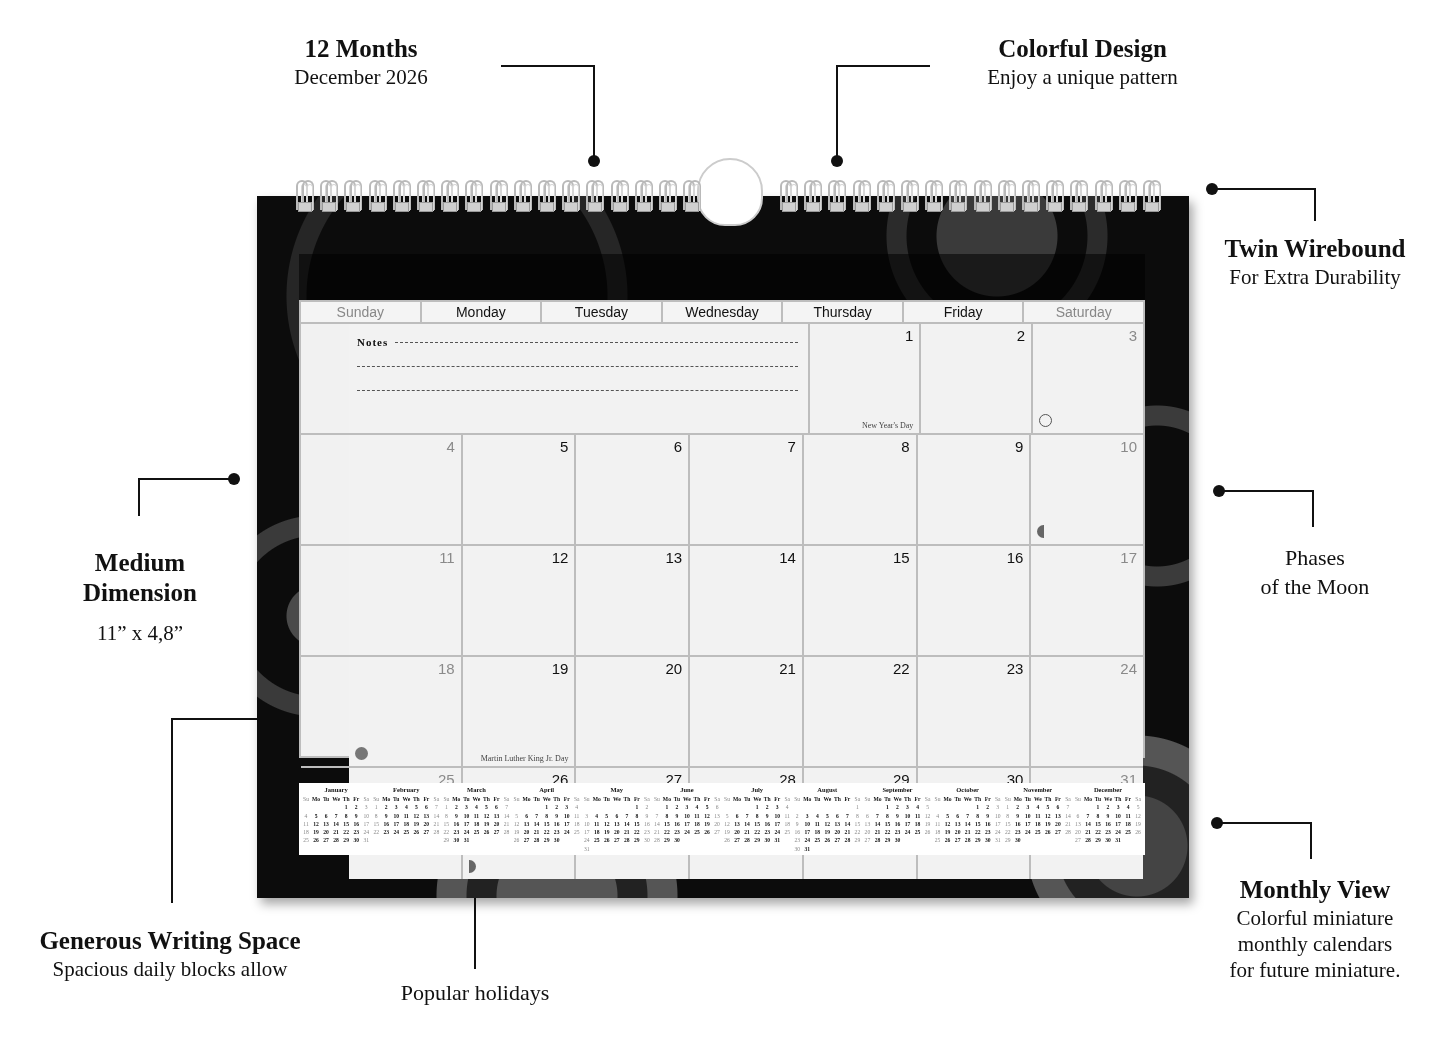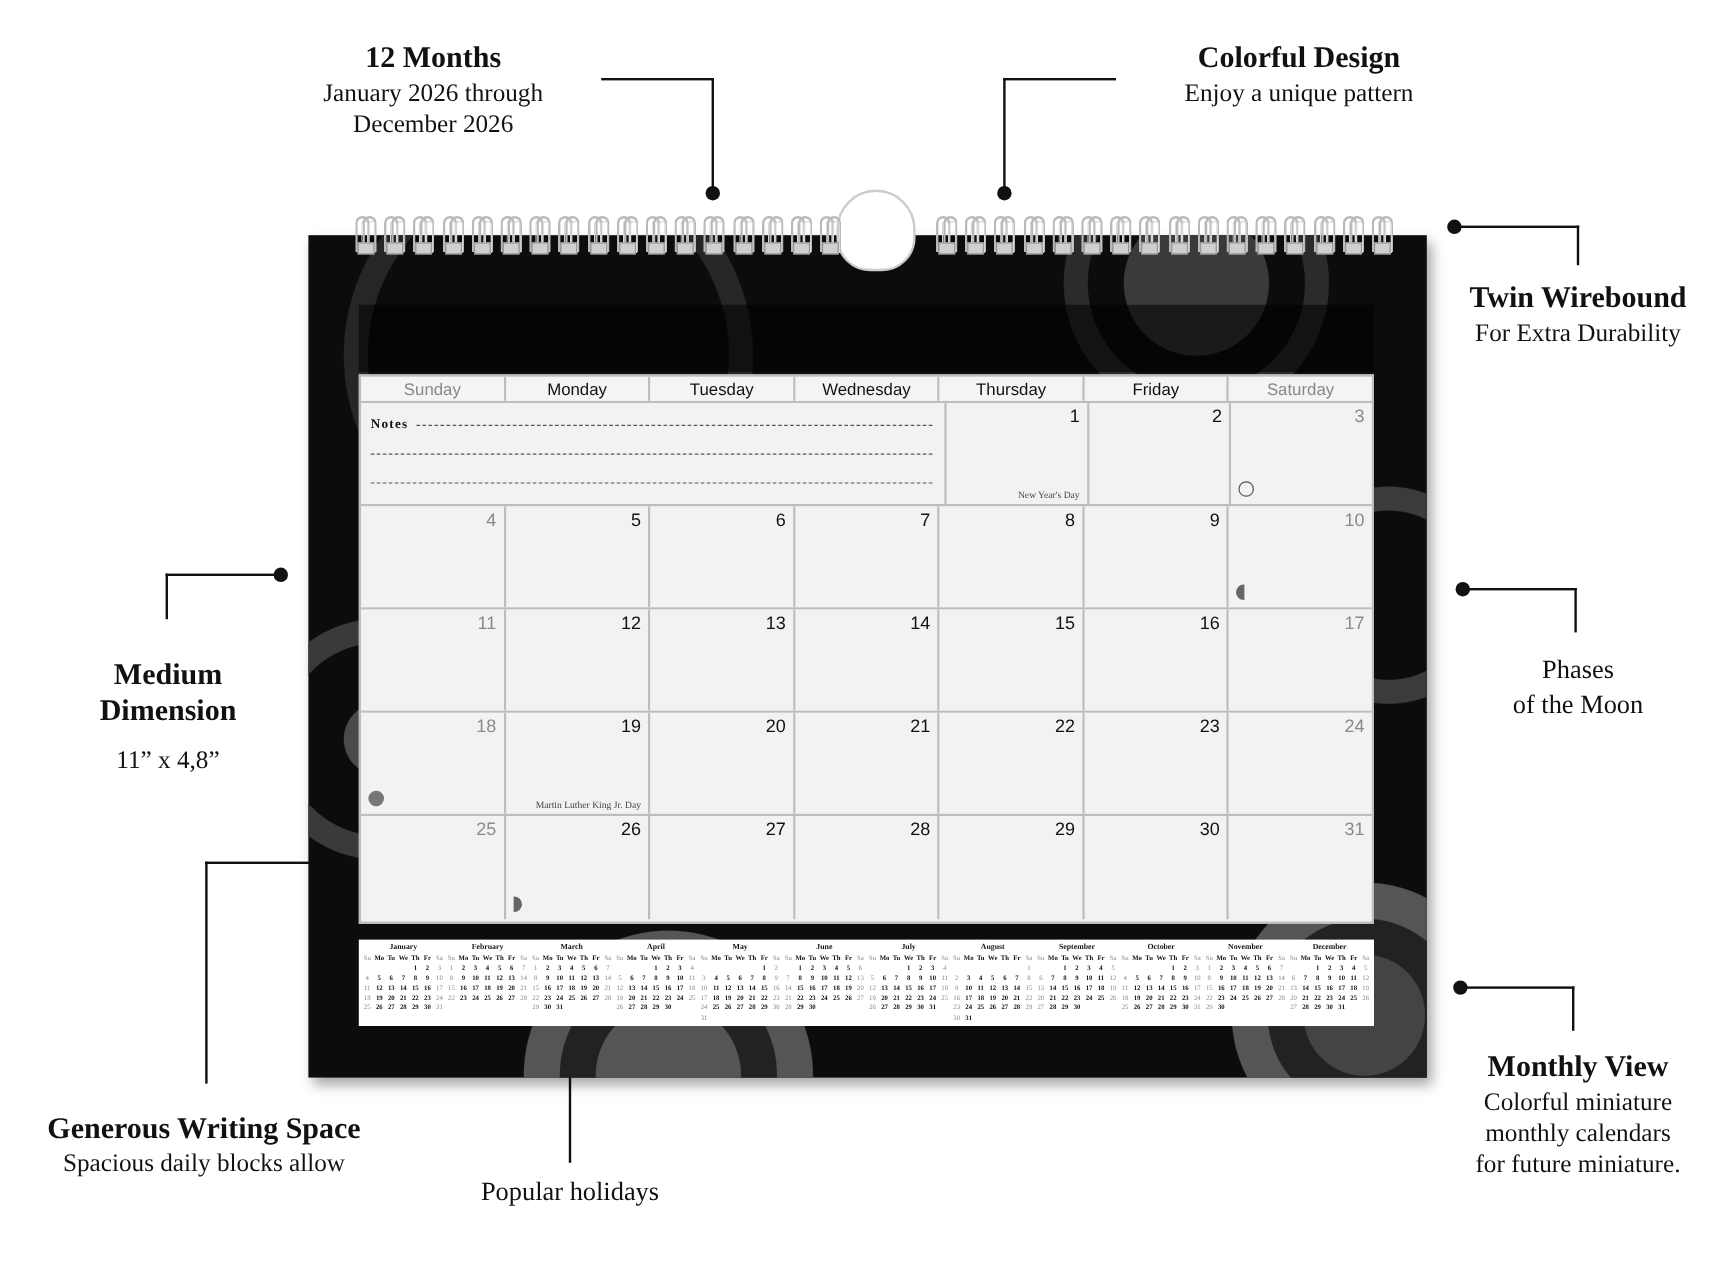--- a/index.html
+++ b/index.html
@@ -45,28 +45,28 @@
   .rings { position: absolute; left: 296px; top: 180px; width: 860px; height: 34px; }
   .ring {
     position: absolute; top: 0; width: 12px; height: 30px;
     border: 2px solid #b9b9b9; border-bottom: none; border-radius: 6px 6px 0 0;
   }
   .ring::after { content: ""; position: absolute; left: 3px; top: 2px; width: 4px; height: 26px; border: 1.5px solid #d6d6d6; border-bottom:none; border-radius: 3px 3px 0 0; }
   .ring-base { position: absolute; top: 22px; width: 14px; height: 10px; background: #cfcfcf; border: 1px solid #999; }
 
   
   .grid {
-    position: absolute; left: 42px; top: 116px; width: 846px; height: 458px;
+    position: absolute; left: 42px; top: 104px; width: 846px; height: 458px;
     background: #f1f1f1; border: 2px solid #bdbdbd;
   }
   .dow-row { display: flex; height: 22px; border-bottom: 2px solid #bdbdbd; }
   .dow { flex: 1; text-align: center; font-family: "Liberation Sans", sans-serif; font-size: 14px; line-height: 21px; color: #111; border-right: 2px solid #bdbdbd; background: #f4f4f4; }
   .dow:last-child { border-right: none; }
   .dow.weekend { color: #888; }
-  .week { display: flex; height: 86px; border-bottom: 2px solid #bdbdbd; }
+  .week { display: flex; height: 111px; border-bottom: 2px solid #bdbdbd; padding-left: 48px; }
   .week:last-child { border-bottom: none; }
   .cell { position: relative; flex: 1; border-right: 2px solid #bdbdbd; background: #f2f2f2; }
   .cell:last-child { border-right: none; }
   .cell .num { position: absolute; right: 6px; top: 3px; font-family: "Liberation Sans", sans-serif; font-size: 15px; color: #111; }
   .cell.weekend .num { color: #8a8a8a; }
   .cell .holiday { position: absolute; right: 6px; bottom: 3px; font-size: 8px; color: #444; }
   .moon { position: absolute; left: 6px; bottom: 6px; width: 13px; height: 13px; border-radius: 50%; }
   .moon.full { border: 1.5px solid #555; background: transparent; }
   .moon.new { background: #777; }
   .moon.first-q { border-radius: 0 7px 7px 0; width: 7px; background: #666; }
@@ -87,21 +87,20 @@
   .mini .mhead span, .mini .mrow span { flex: 1; }
   .mini .mhead span { font-weight: bold; }
   .mini .mhead span.we, .mini .mrow span.we { color: #888; font-weight: normal; }
   .mini .mrow span { font-weight: bold; }
 </style>
 </head>
 <body>
 
 <div class="callout" style="left:236px; top:34px; width:250px;">
   <div class="ttl">12 Months</div>
-  <div class="sub">January 2026 through</div>
   <div class="sub">December 2026</div>
 </div>
 <div class="line" style="left:501px; top:65px; width:94px; height:2px;"></div>
 <div class="line" style="left:593px; top:65px; width:2px; height:96px;"></div>
 <div class="dot" style="left:588px; top:155px;"></div>
 
 <div class="callout" style="left:955px; top:34px; width:255px;">
   <div class="ttl">Colorful Design</div>
   <div class="sub">Enjoy a unique pattern</div>
 </div>

